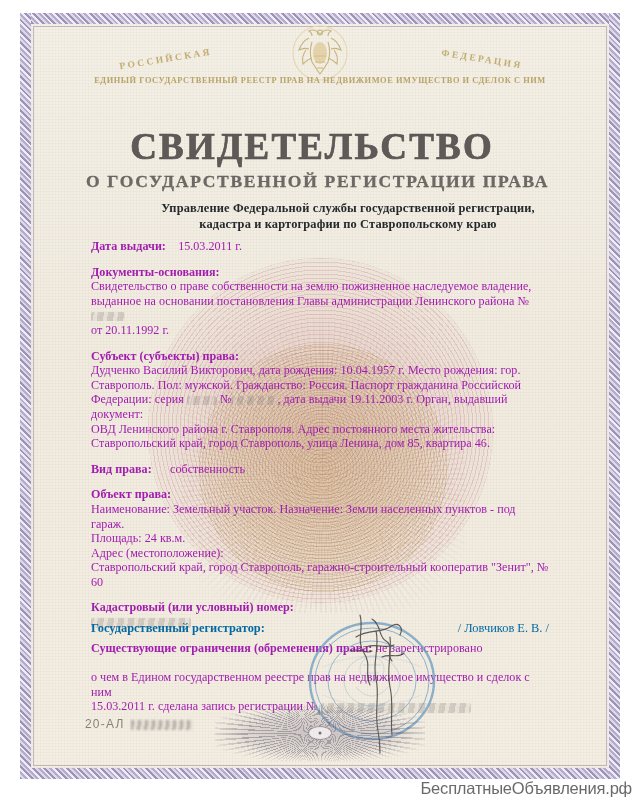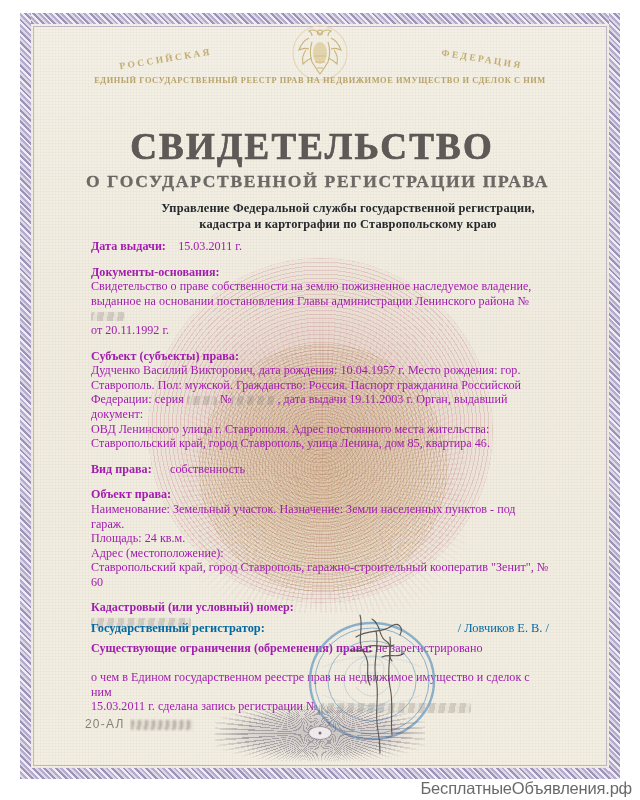--- a/index.html
+++ b/index.html
@@ -421,21 +421,21 @@
       <div class="gap-md"></div>
 
       <p class="row lbl">Субъект (субъекты) права:</p>
       <p class="row">Дудченко Василий Викторович, дата рождения: 10.04.1957 г. Место рождения: гор.</p>
       <p class="row">Ставрополь. Пол: мужской. Гражданство: Россия. Паспорт гражданина Российской</p>
       <p class="row">
         <span>Федерации: серия</span>
         <span class="redact w30"></span>
         <span>№</span><span class="redact w46"></span><span>, дата выдачи 19.11.2003 г. Орган, выдавший документ:</span>
       </p>
-      <p class="row">ОВД Ленинского улица г. Ставрополя. Адрес постоянного места жительства:</p>
+      <p class="row">ОВД Ленинского района г. Ставрополя. Адрес постоянного места жительства:</p>
       <p class="row">Ставропольский край, город Ставрополь, улица Ленина, дом 85, квартира 46.</p>
 
       <div class="gap-md"></div>
 
       <p class="row">
         <span class="lbl">Вид права:</span>
         &nbsp;&nbsp;&nbsp;&nbsp;&nbsp;<span class="inline-val">собственность</span>
       </p>
 
       <div class="gap-md"></div>

